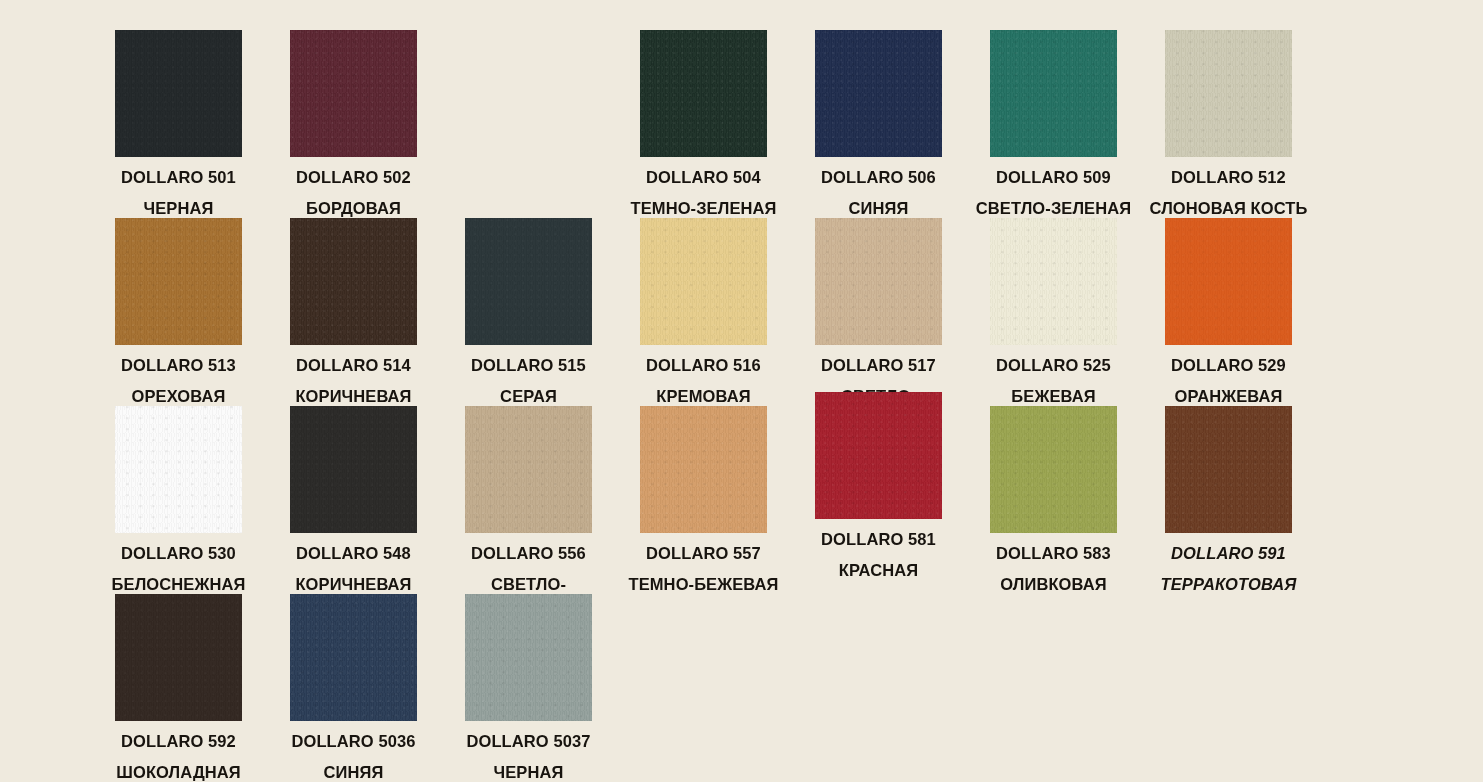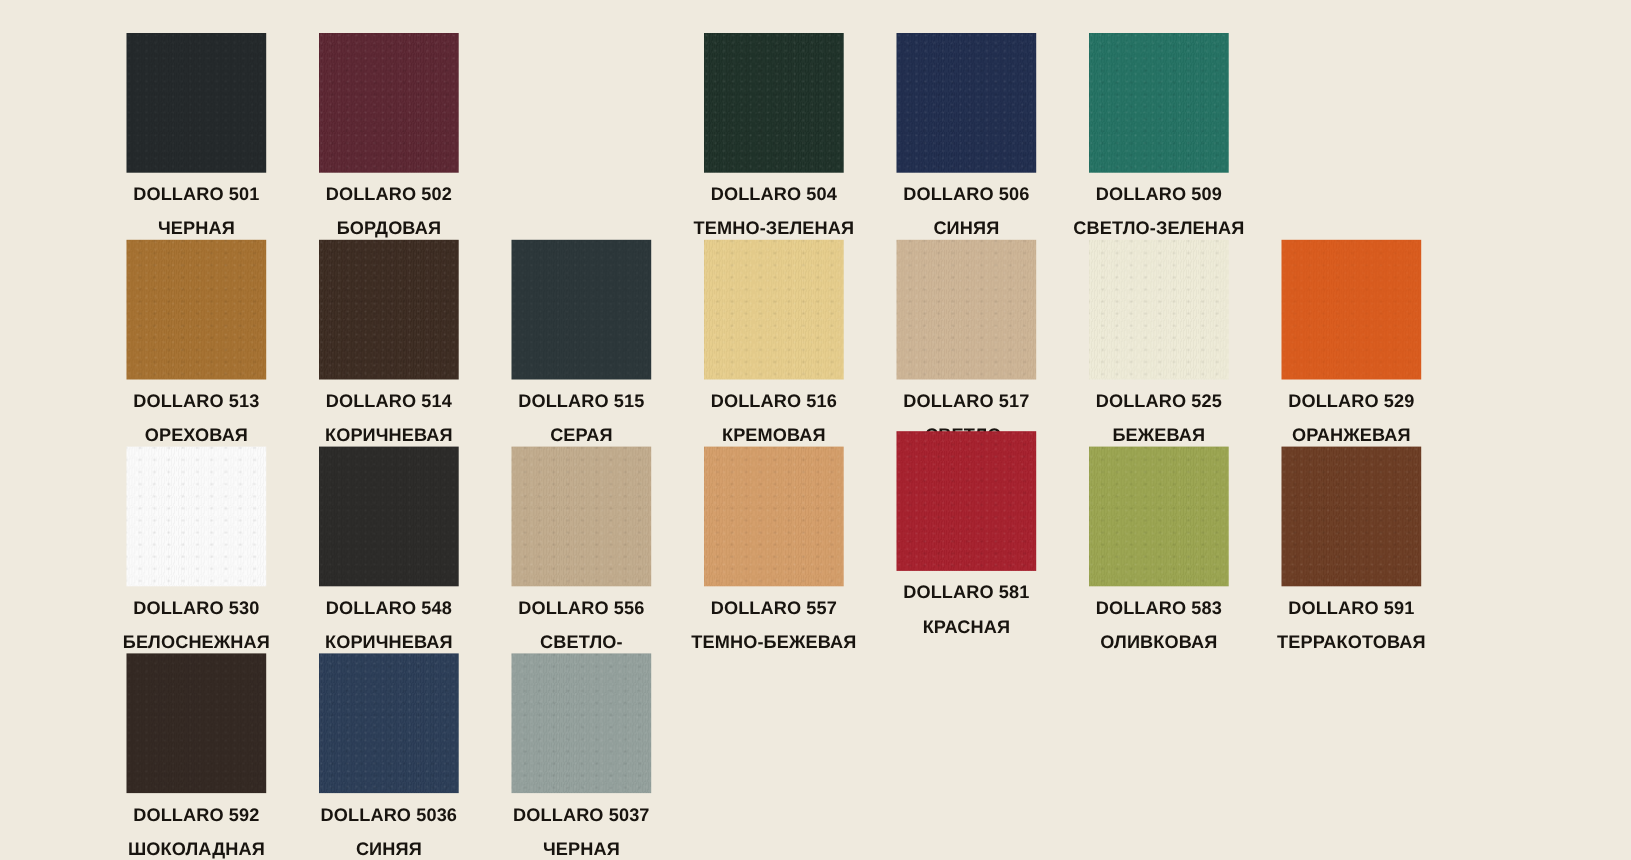--- a/index.html
+++ b/index.html
@@ -111,20 +111,27 @@
         <div class="lbl lbl-wide" style="top: 0px;">СИНЯЯ</div>
       </div>
     </div>
     <div class="cell" style="left: 966px; top: 30px;">
       <div class="chip" style="background: rgb(35, 113, 98);"></div>
       <div class="lbl code">DOLLARO 509</div>
       <div class="lbl name" style="position: relative; height: 17px;">
         <div class="lbl lbl-wide" style="top: 0px;">СВЕТЛО-ЗЕЛЕНАЯ</div>
       </div>
     </div>
+    <div class="cell" style="left: 1141px; top: 30px;">
+      <div class="chip strong" style="background: rgb(205, 202, 180);"></div>
+      <div class="lbl code">DOLLARO 512</div>
+      <div class="lbl name" style="position: relative; height: 17px;">
+        <div class="lbl lbl-wide" style="top: 0px;">СЛОНОВАЯ КОСТЬ</div>
+      </div>
+    </div>
     <div class="cell" style="left: 91px; top: 218px;">
       <div class="chip" style="background: rgb(165, 112, 47);"></div>
       <div class="lbl code">DOLLARO 513</div>
       <div class="lbl name" style="position: relative; height: 17px;">
         <div class="lbl lbl-wide" style="top: 0px;">ОРЕХОВАЯ</div>
       </div>
     </div>
     <div class="cell" style="left: 266px; top: 218px;">
       <div class="chip" style="background: rgb(59, 42, 32);"></div>
       <div class="lbl code">DOLLARO 514</div>
@@ -202,21 +209,21 @@
         <div class="lbl lbl-wide" style="top: 0px;">КРАСНАЯ</div>
       </div>
     </div>
     <div class="cell" style="left: 966px; top: 406px;">
       <div class="chip" style="background: rgb(154, 164, 79);"></div>
       <div class="lbl code">DOLLARO 583</div>
       <div class="lbl name" style="position: relative; height: 17px;">
         <div class="lbl lbl-wide" style="top: 0px;">ОЛИВКОВАЯ</div>
       </div>
     </div>
-    <div class="cell" style="left: 1141px; top: 406px;">
+    <div class="cell" style="left: 1141px; top: 406px; font-style: italic;">
       <div class="chip" style="background: rgb(107, 59, 34);"></div>
       <div class="lbl code">DOLLARO 591</div>
       <div class="lbl name" style="position: relative; height: 17px;">
         <div class="lbl lbl-wide" style="top: 0px;">ТЕРРАКОТОВАЯ</div>
       </div>
     </div>
     <div class="cell" style="left: 91px; top: 594px;">
       <div class="chip flat" style="background: rgb(51, 40, 34);"></div>
       <div class="lbl code">DOLLARO 592</div>
       <div class="lbl name" style="position: relative; height: 17px;">

